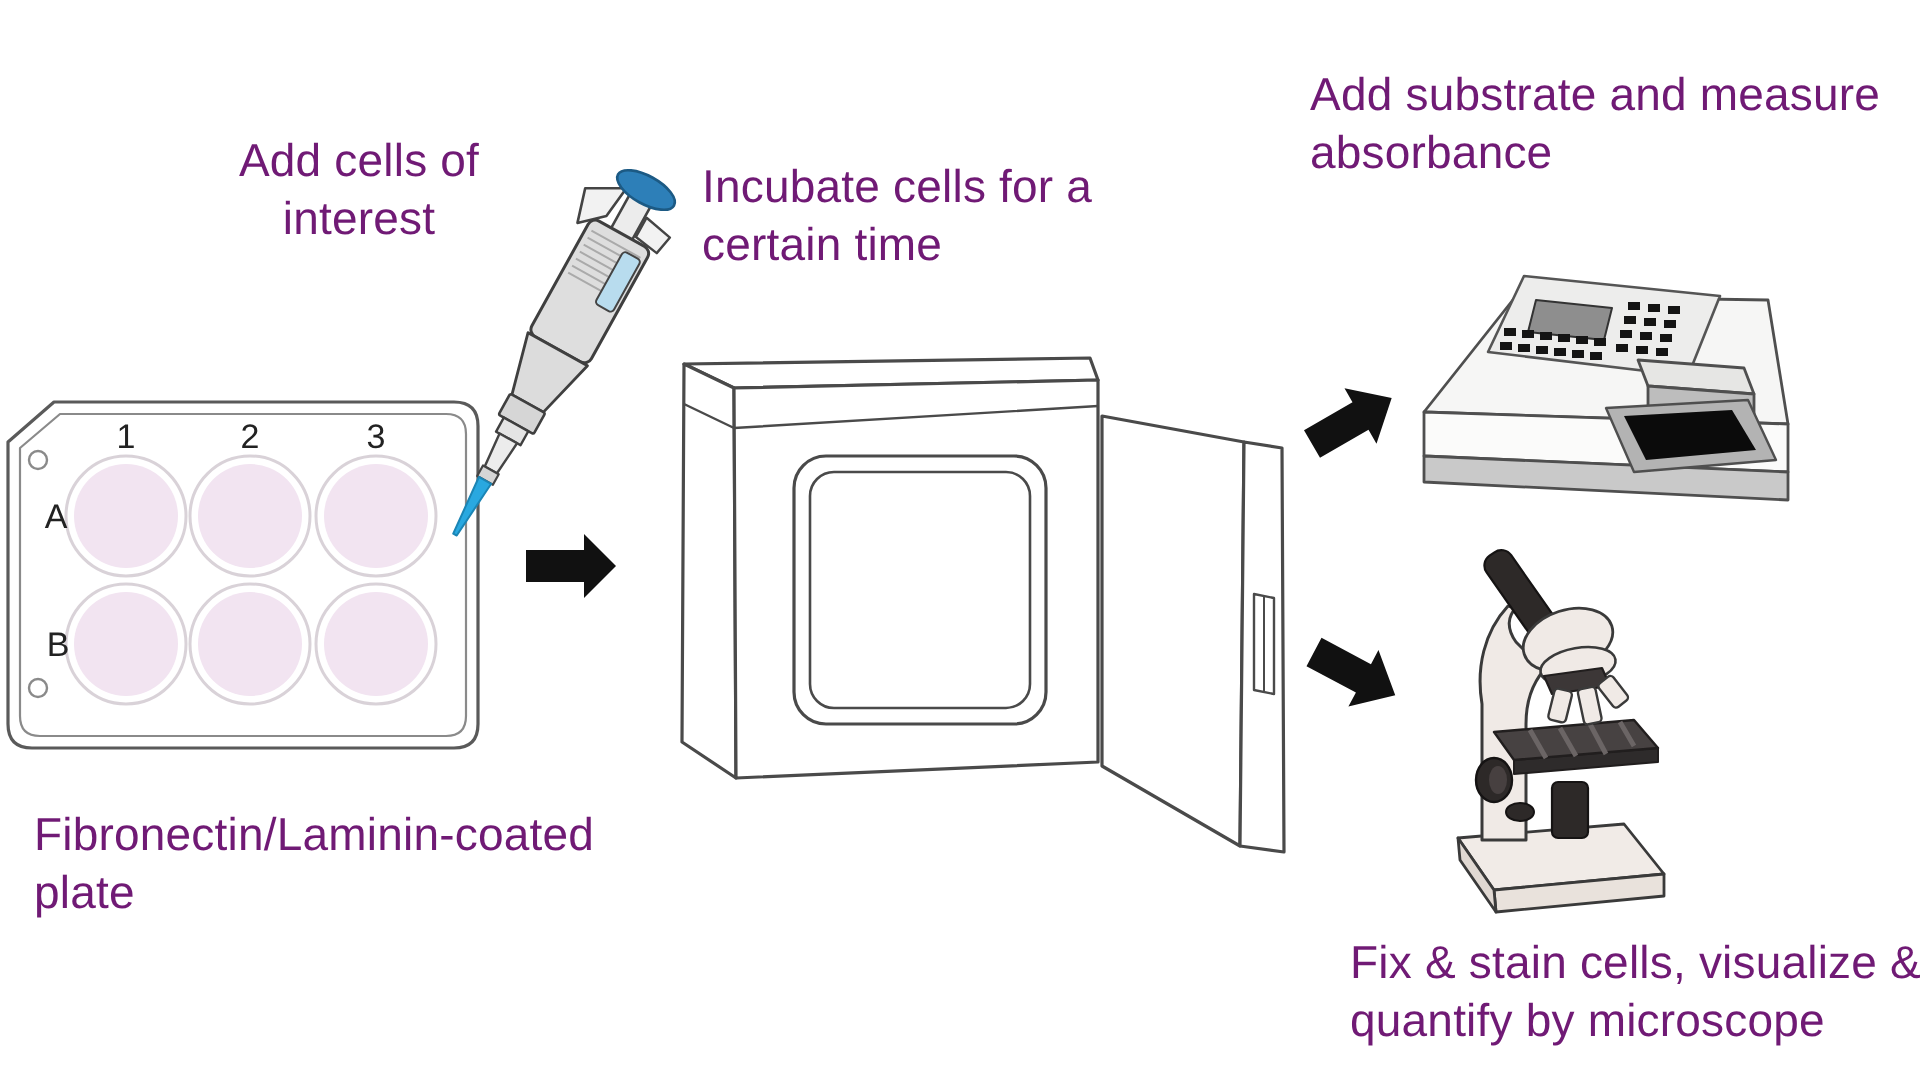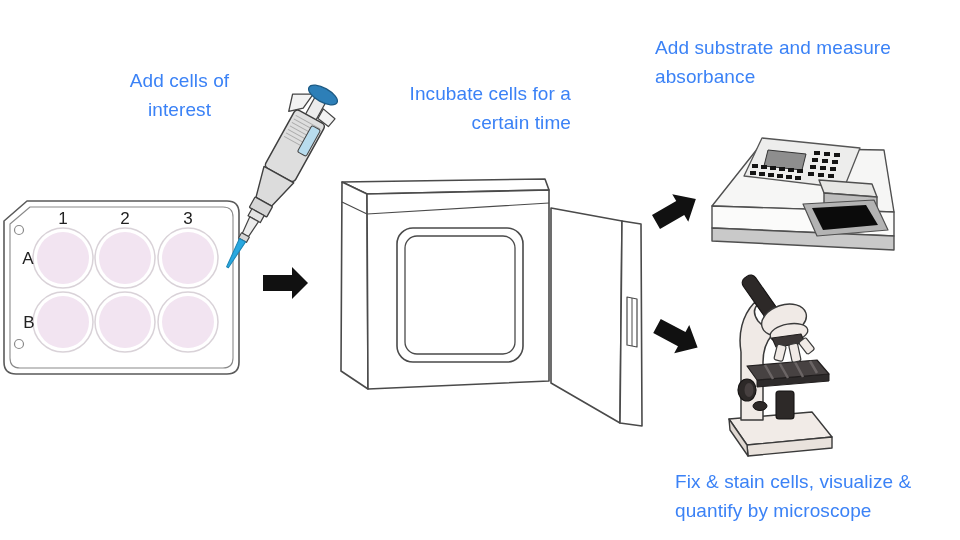--- a/index.html
+++ b/index.html
@@ -1,25 +1,25 @@
 <!DOCTYPE html>
 <html><head>
 <meta charset="utf-8">
 <style>
   html,body{margin:0;padding:0;background:#fff;}
   .canvas{
     position:relative;width:960px;height:540px;background:#fff;overflow:hidden;
     font-family:"Liberation Sans","DejaVu Sans",sans-serif;
   }
   .label{
-    position:absolute;color:#3b82f6;font-size:19px;line-height:29px;
+    position:absolute;color:#701a75;font-size:23px;line-height:29px;
     letter-spacing:.1px;
   }
   .label.add-cells{left:102px;top:66px;width:155px;text-align:center;}
-  .label.incubate{left:361px;top:79px;width:210px;text-align:right;}
+  .label.incubate{left:351px;top:79px;width:210px;}
   .label.measure{left:655px;top:33px;width:295px;}
   .label.microscopy{left:675px;top:467px;width:288px;}
   .label.plate-caption{left:17px;top:403px;width:300px;}
   svg{position:absolute;left:0;top:0;}
   svg text{font-family:"Liberation Sans","DejaVu Sans",sans-serif;font-size:17px;fill:#222;}
 </style>
 </head>
 <body>
 
 <div class="canvas">
@@ -136,14 +136,15 @@
       <g transform="translate(802,340) rotate(-38)">
         <rect x="-4.5" y="0" width="9" height="15" rx="2" stroke="#3a3a3a" stroke-width="1.2" fill="#f0eae6"></rect>
       </g>
     </g>
   </svg>
 
   <div class="label add-cells">Add cells of interest</div>
   <div class="label incubate">Incubate cells for a certain time</div>
   <div class="label measure">Add substrate and measure absorbance</div>
   <div class="label microscopy">Fix &amp; stain cells, visualize &amp; quantify by microscope</div>
+  <div class="label plate-caption">Fibronectin/Laminin-coated plate</div>
 
 </div>
 
 </body></html>

